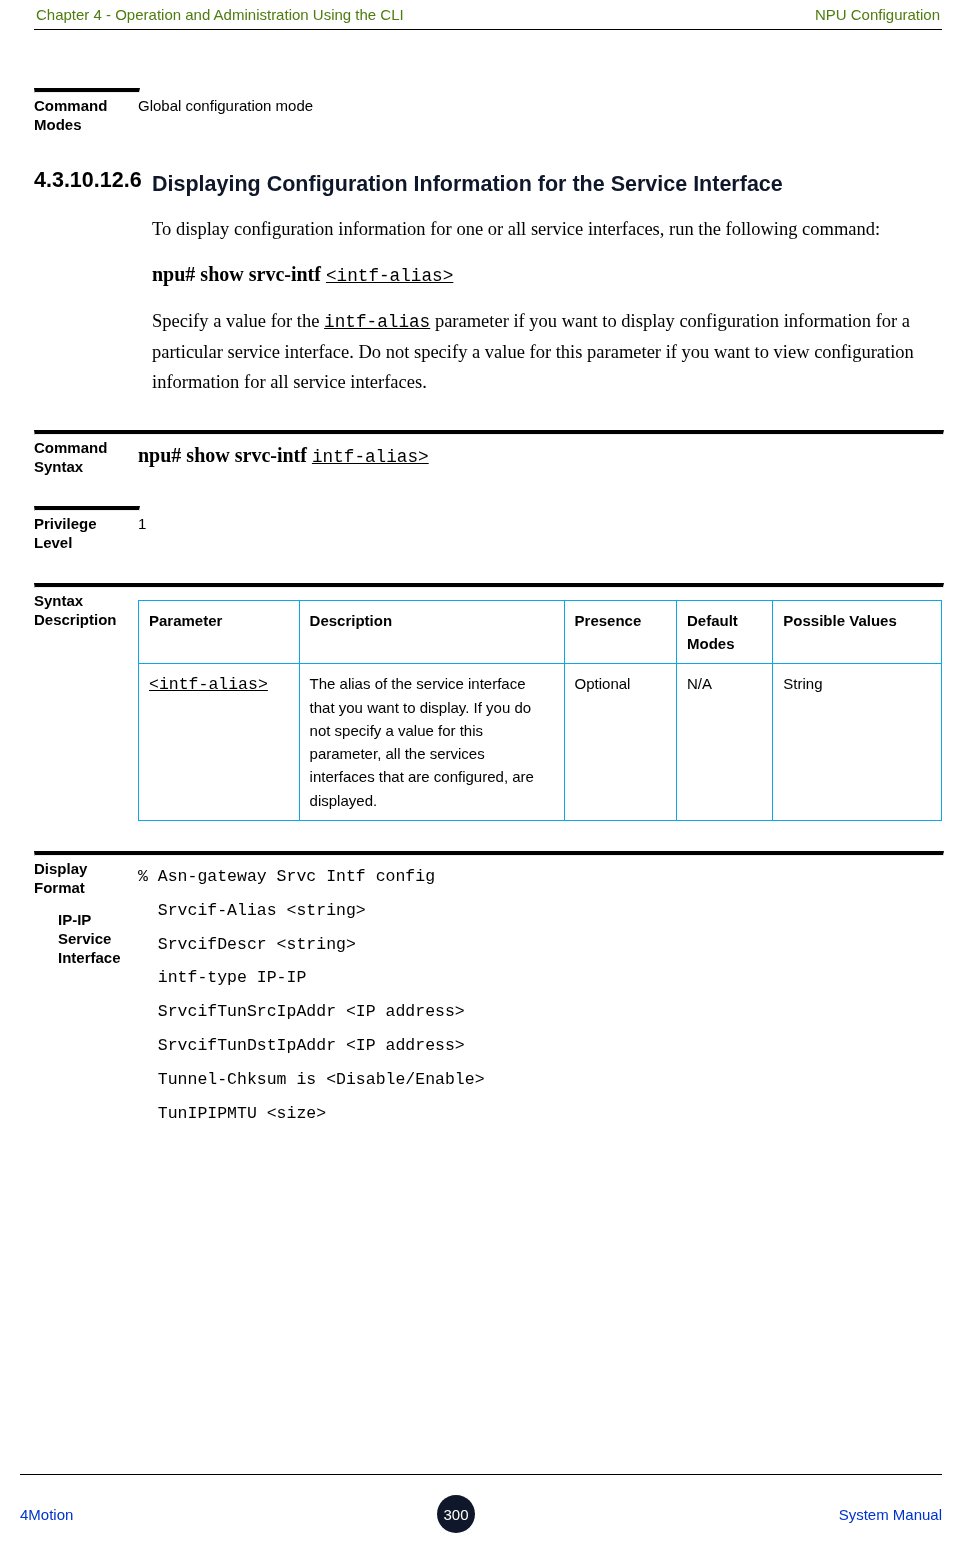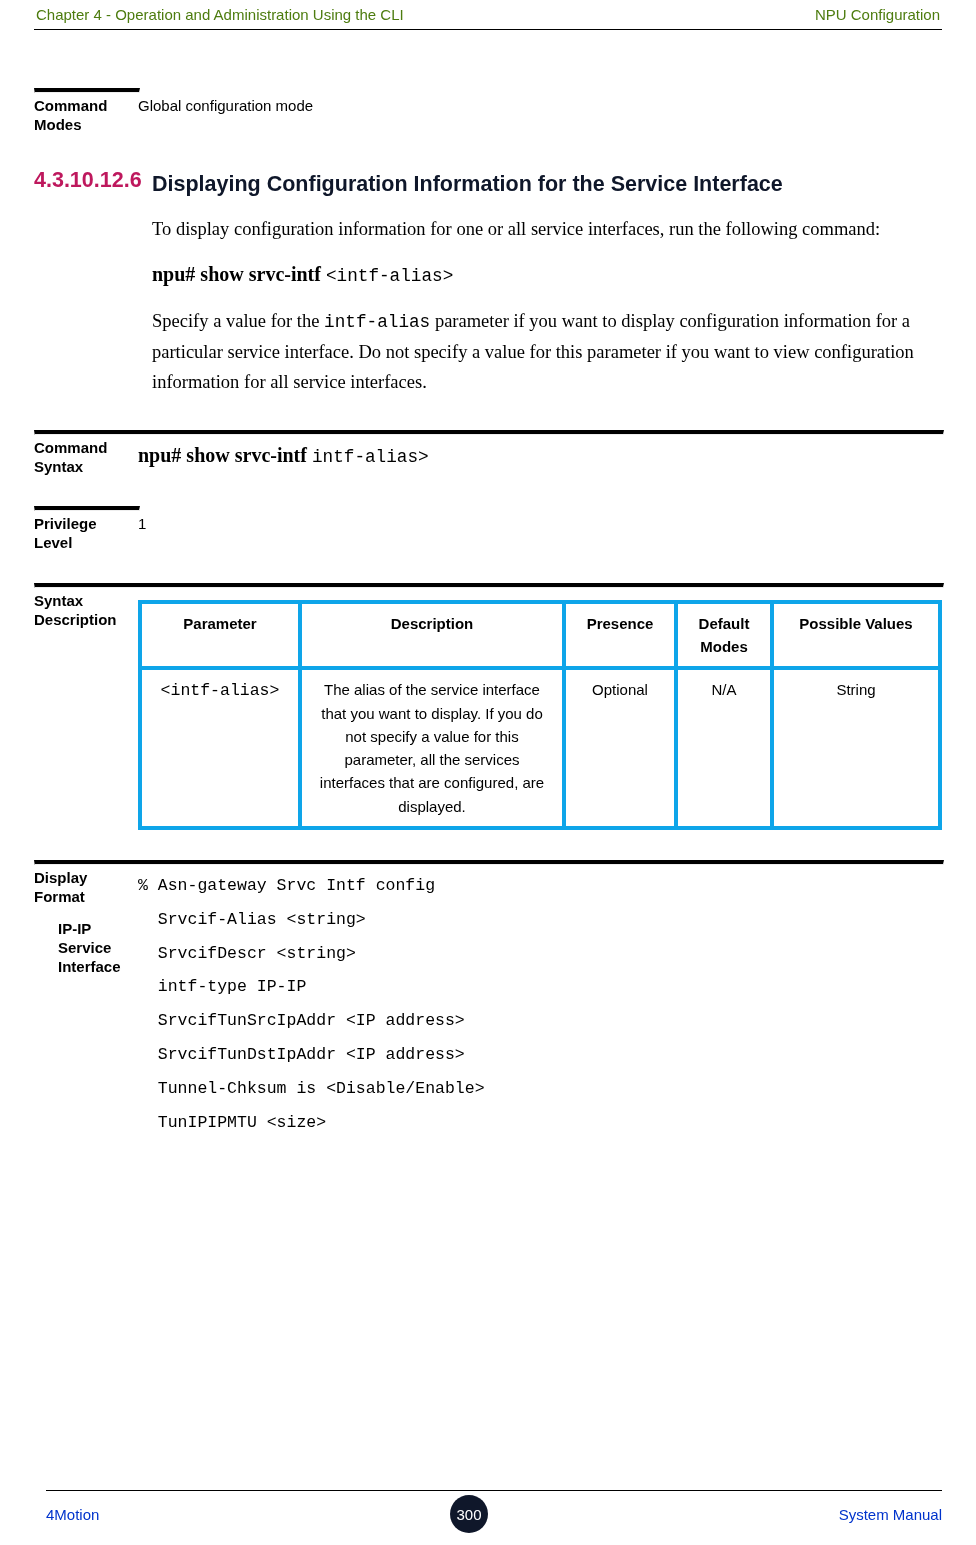--- a/index.html
+++ b/index.html
@@ -69,73 +69,74 @@
     line-height: 1.25;
   }
   h2.section-heading {
     color: #0f172a;
     font-family: Arial, Helvetica, sans-serif;
     font-weight: bold;
     font-size: 21.5px;
     margin: 2px 0 12px 0;
   }
   .section-number {
-    color: #be185d;
+    color: #000000;
     font-family: Arial, Helvetica, sans-serif;
     font-weight: bold;
     font-size: 21.5px;
     padding-top: 2px;
   }
   .serif {
     font-family: Georgia, "Times New Roman", serif;
   }
   .mono {
     font-family: "Courier New", Courier, monospace;
     font-size: 17.7px;
+    text-decoration: underline;
   }
   .mono-bold {
     font-family: Liberation Serif, serif;
     font-weight: bold;
     font-size: 20px;
   }
   p.para {
     margin: 12px 0 14px 0;
   }
   table.syntax-table {
     border-collapse: collapse;
     width: 100%;
     font-family: Arial, Helvetica, sans-serif;
     font-size: 15px;
   }
   table.syntax-table th, table.syntax-table td {
-    border: 4px solid #0ea5e9;
+    border: 1px solid #0ea5e9;
     padding: 8px 10px;
-    text-align: center;
+    text-align: left;
     vertical-align: top;
     line-height: 1.55;
   }
   table.syntax-table th {
     font-weight: bold;
   }
   .display-block {
     font-family: "Courier New", Courier, monospace;
     font-size: 16.5px;
     line-height: 2.05;
     white-space: pre;
   }
   .footer {
     position: absolute;
-    left: 46px;
+    left: 20px;
     right: 34px;
     bottom: 12px;
     display: flex;
     align-items: center;
     justify-content: space-between;
     border-top: 1px solid #000;
-    padding-top: 4px;
+    padding-top: 20px;
     font-family: Arial, Helvetica, sans-serif;
     font-size: 15px;
     color: #0033cc;
   }
   .page-badge {
     background: #0f172a;
     color: #fff;
     border-radius: 50%;
     width: 38px;
     height: 38px;

